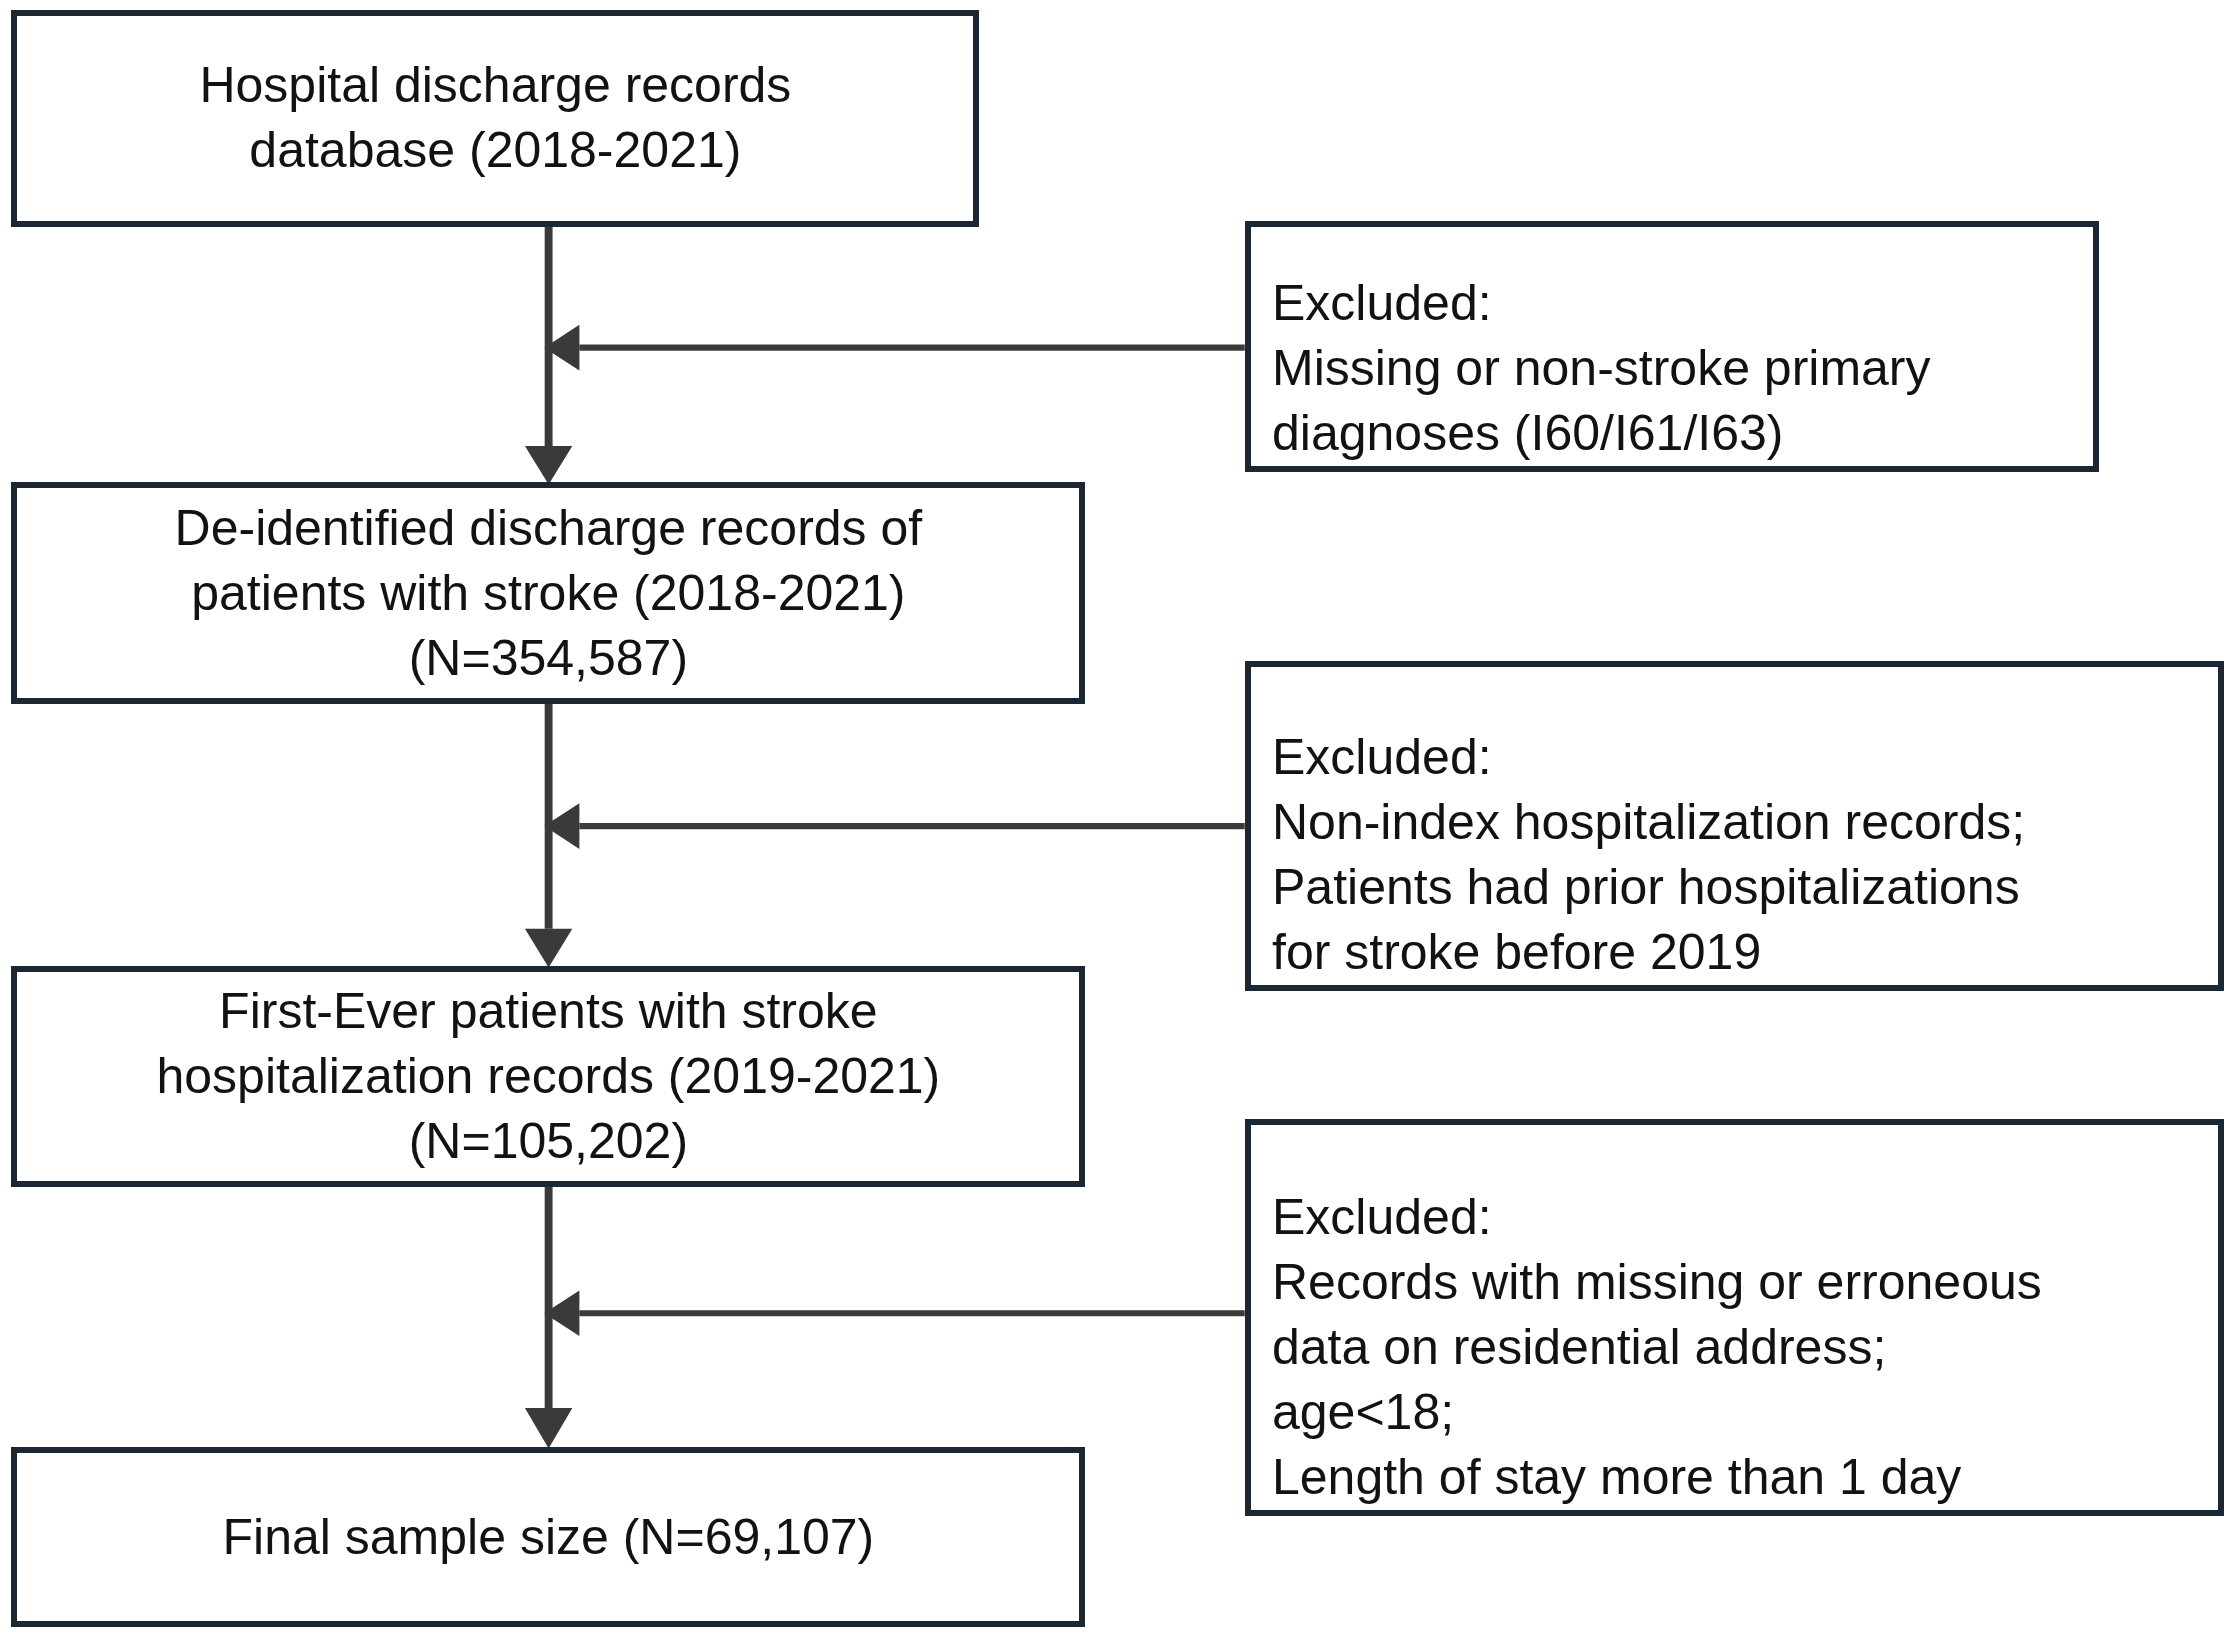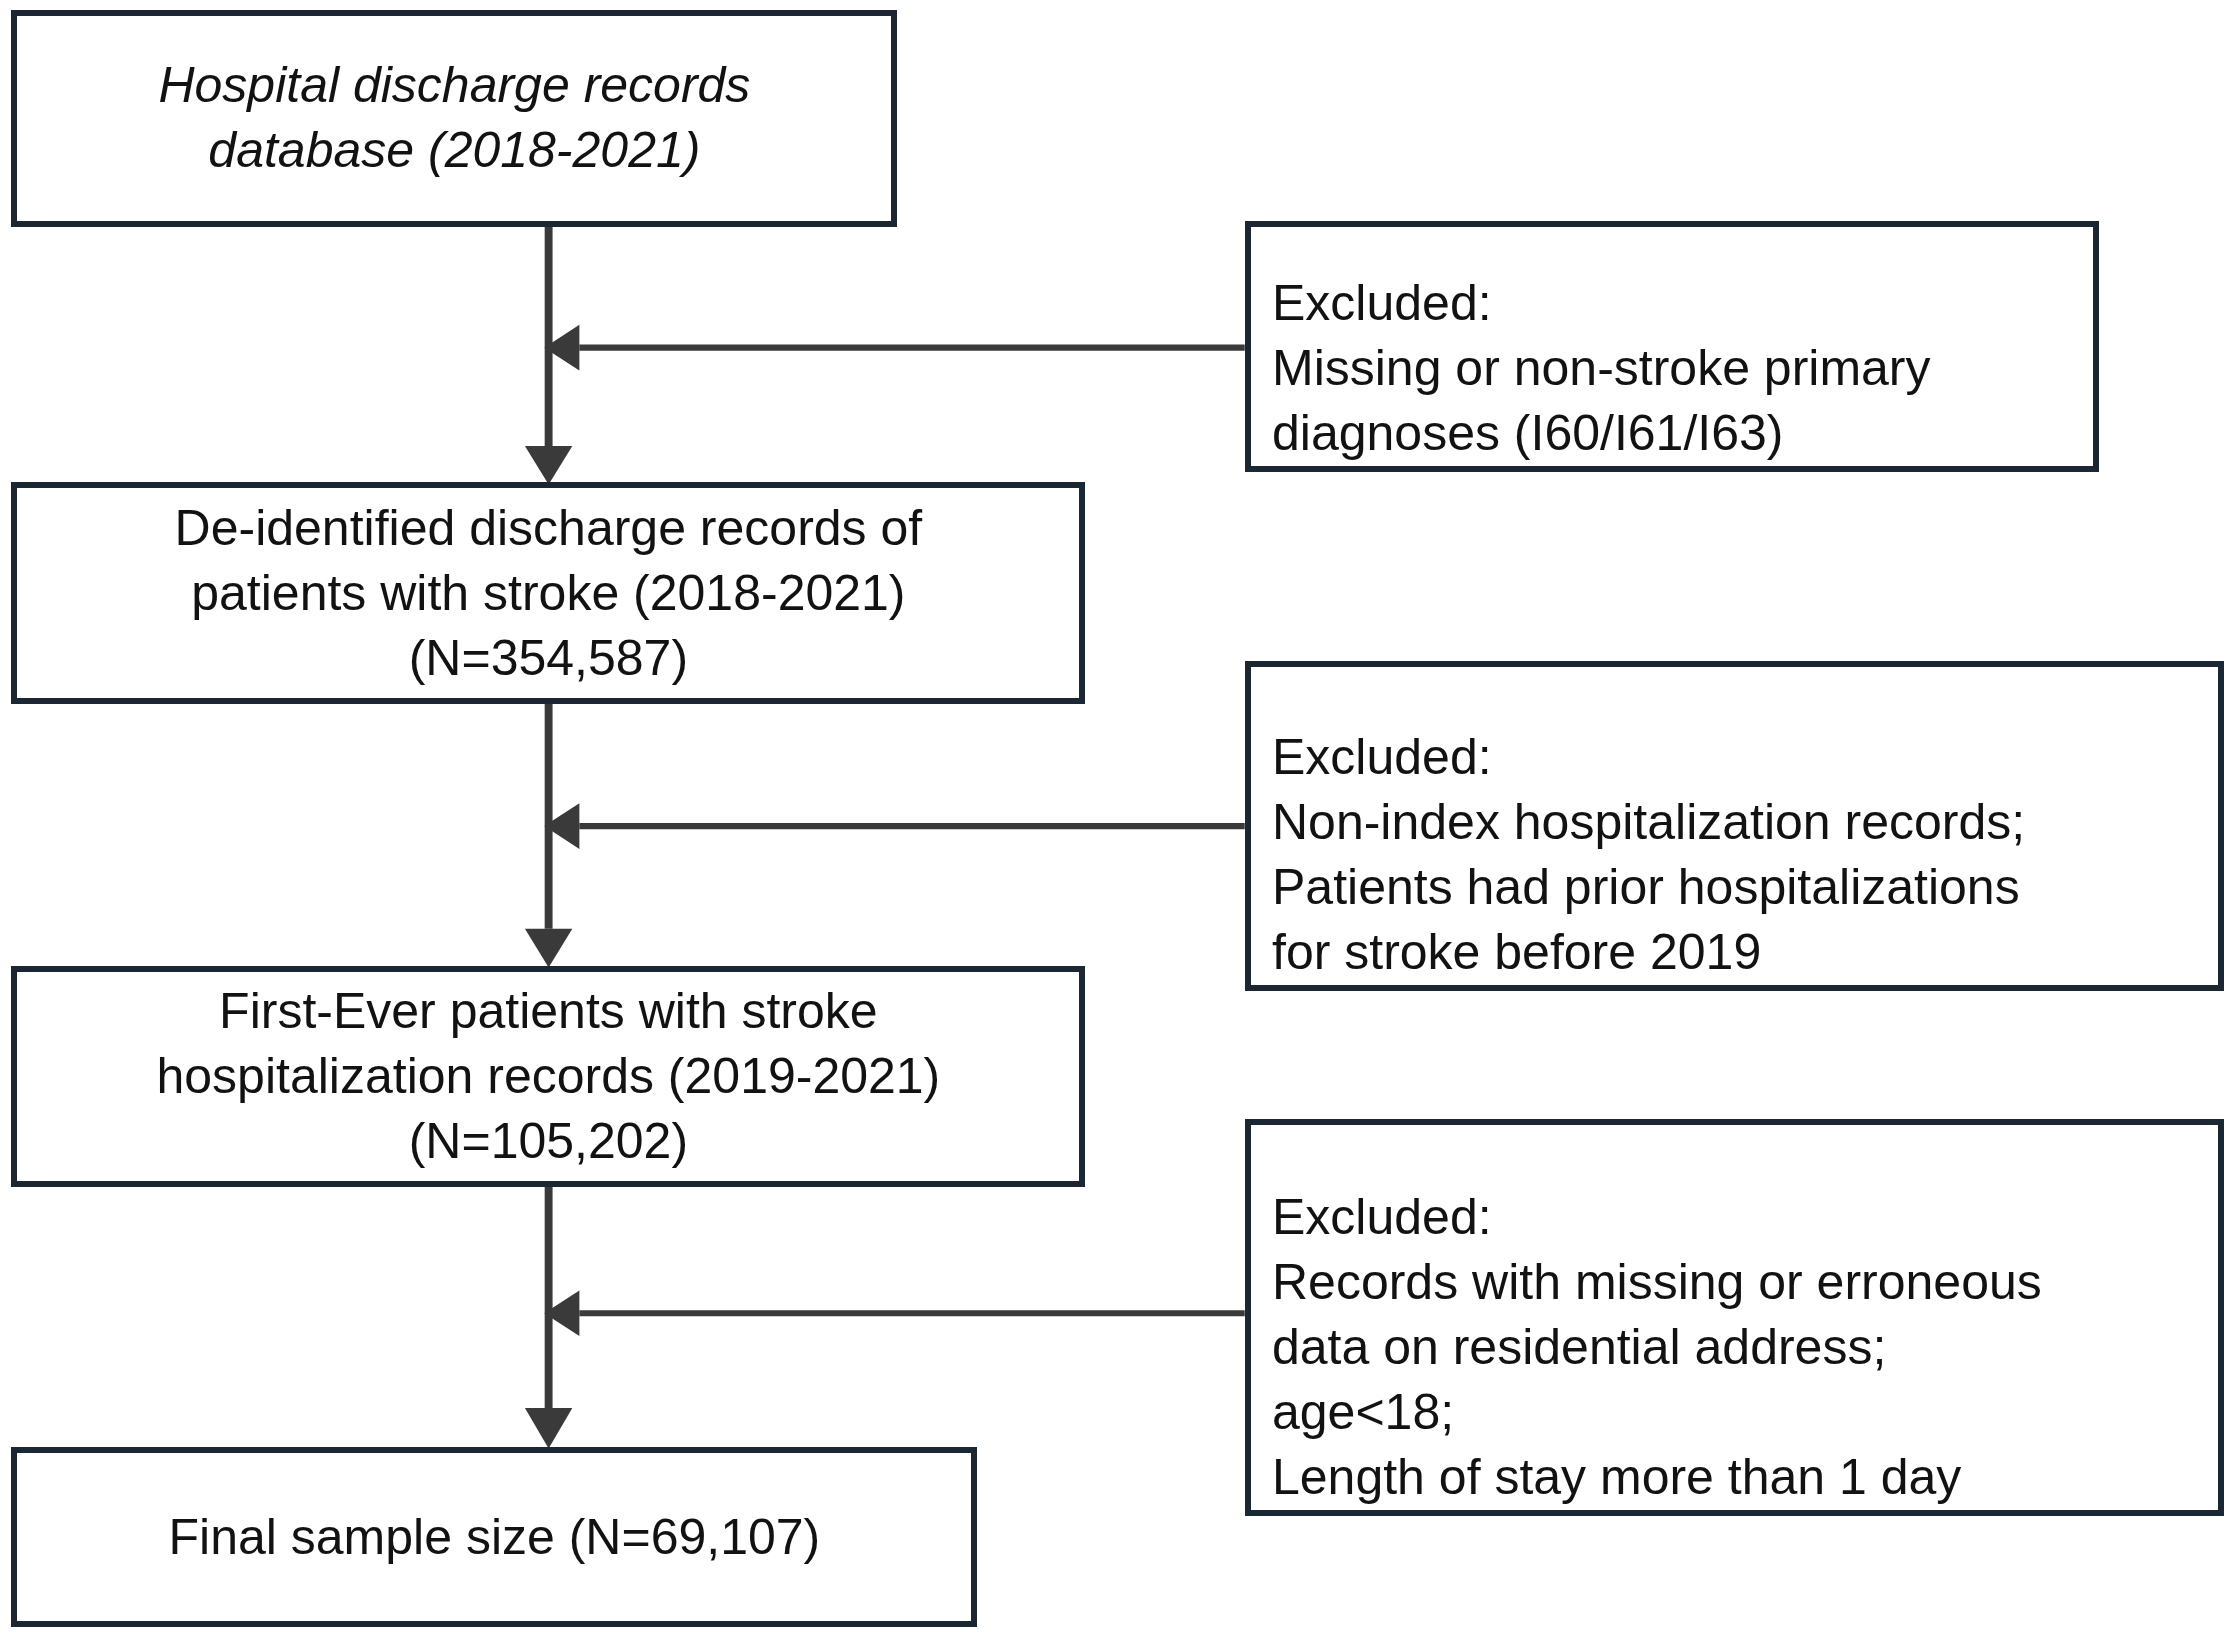--- a/index.html
+++ b/index.html
@@ -93,38 +93,38 @@
       <line x1="1418" y1="941" x2="660" y2="941" stroke="#3a3a3a" stroke-width="7"></line>
       <path d="M660,915 L660,967 L620,941 z" fill="#3a3a3a"></path>
     </g>
 
     <g>
       <line x1="1418" y1="1496" x2="660" y2="1496" stroke="#3a3a3a" stroke-width="7"></line>
       <path d="M660,1470 L660,1522 L620,1496 z" fill="#3a3a3a"></path>
     </g>
   </svg>
 
-  <div class="node main" style="left:11.4px; top:9.7px; width:886px; height:217px;font-style:italic;">
+  <div class="node main" style="left:11.4px; top:9.7px; width:968px; height:217px;">
     <div class="txt">Hospital discharge records
 database (2018-2021)</div>
   </div>
 
   <div class="node main" style="left:11.4px; top:482px; width:1074px; height:222px;">
     <div class="txt">De-identified discharge records of
 patients with stroke (2018-2021)
 (N=354,587)</div>
   </div>
 
   <div class="node main" style="left:11.4px; top:966px; width:1074px; height:221px;">
     <div class="txt">First-Ever patients with stroke
 hospitalization records  (2019-2021)
 (N=105,202)</div>
   </div>
 
-  <div class="node main" style="left:11.4px; top:1447px; width:966px; height:180px;">
+  <div class="node main" style="left:11.4px; top:1447px; width:1074px; height:180px;">
     <div class="txt">Final sample size (N=69,107)</div>
   </div>
 
   <div class="node excl" style="left:1245px; top:221px; width:854px; height:251px;">
     <div class="txt">Excluded:
 Missing or non-stroke primary
 diagnoses (I60/I61/I63)</div>
   </div>
 
   <div class="node excl" style="left:1245px; top:661px; width:979px; height:330px;">

